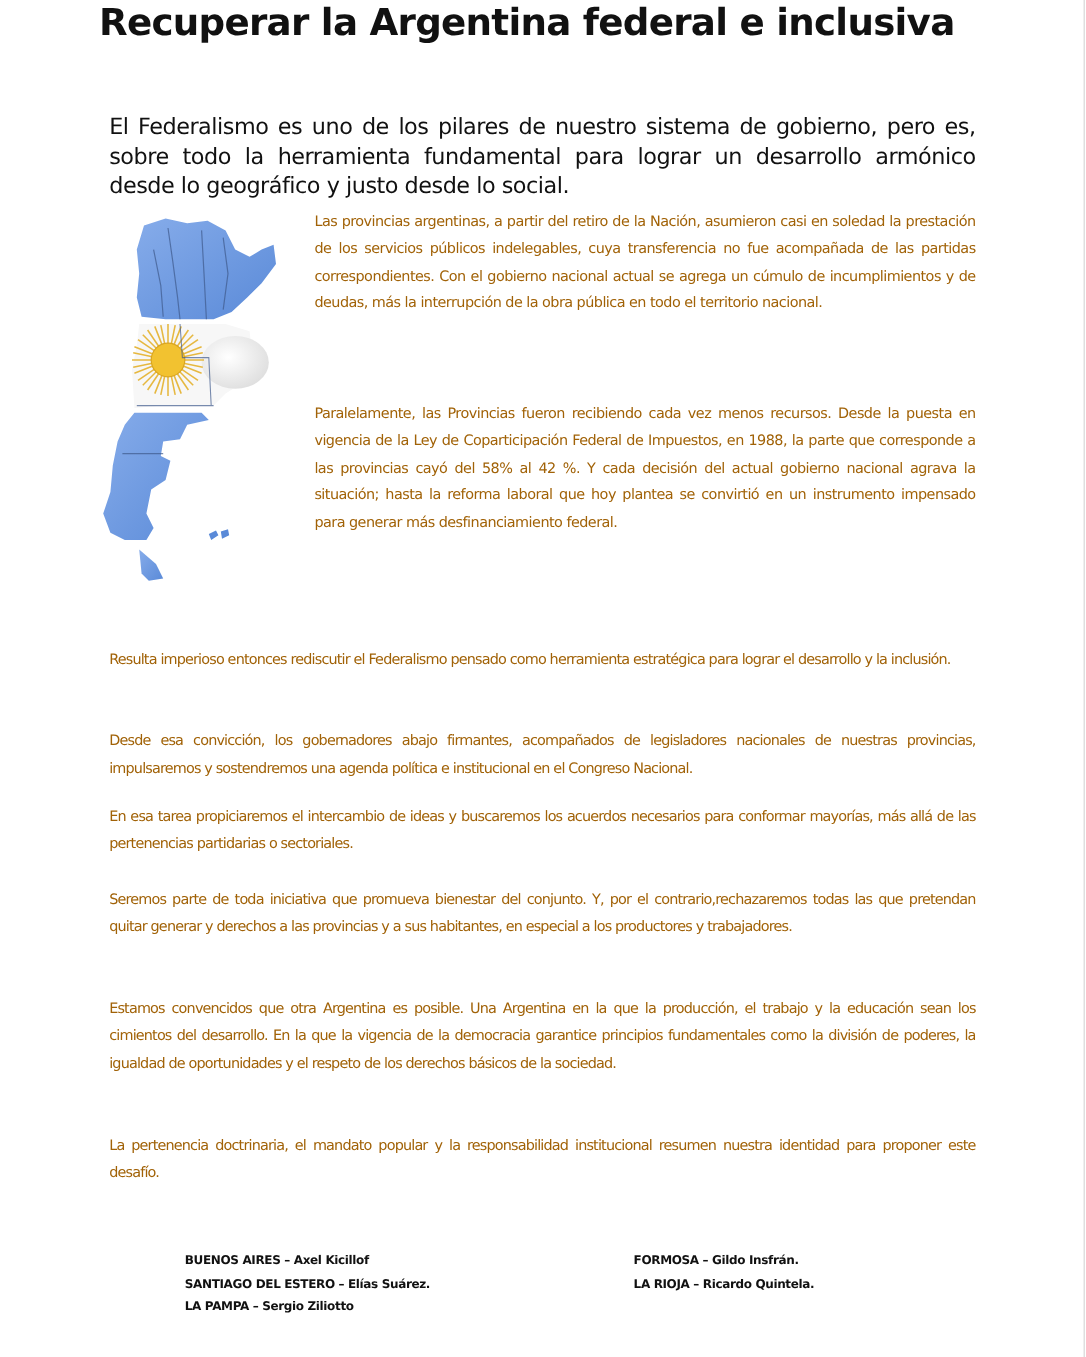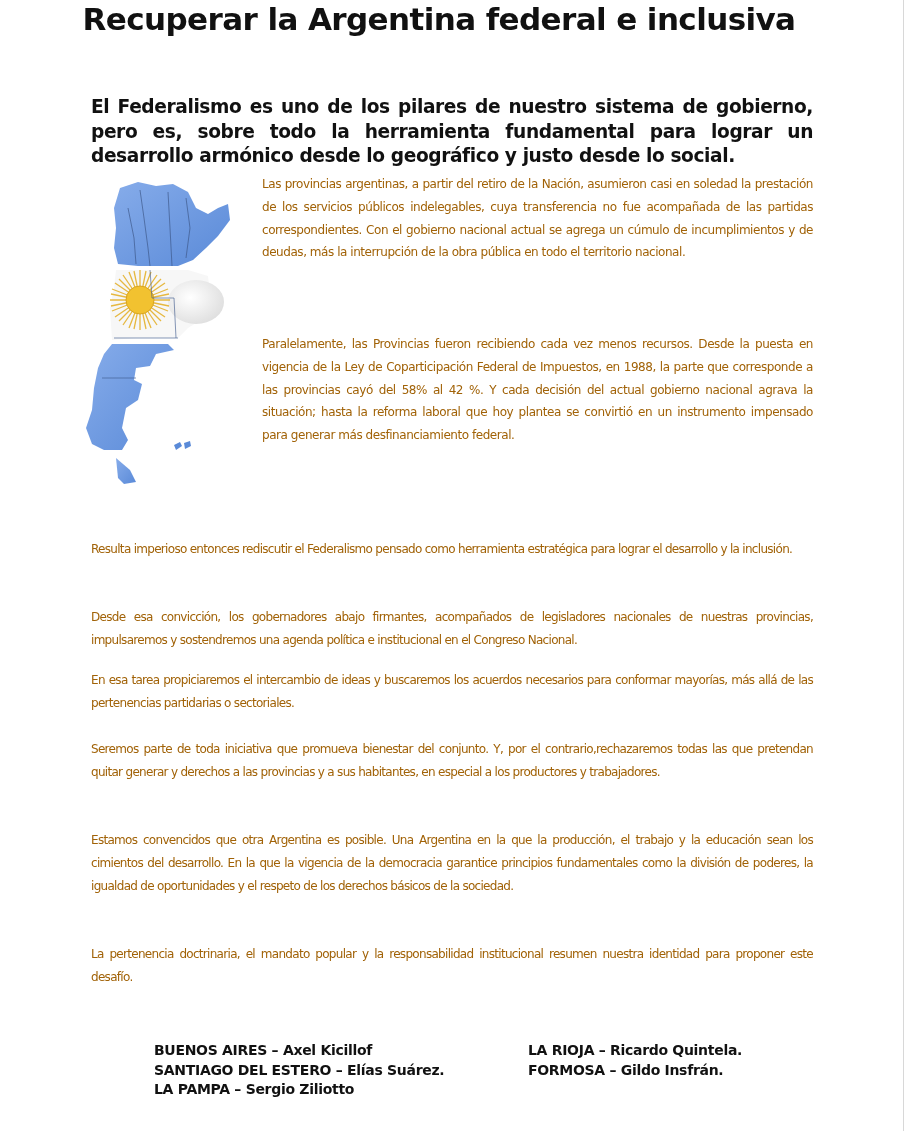--- a/index.html
+++ b/index.html
@@ -8,32 +8,32 @@
     font-family: "Liberation Sans", "DejaVu Sans", sans-serif; color: #1a1a1a;
   }
   .edge-line { position: absolute; left: 903px; top: 0; width: 1px; height: 1131px; background: #d8d8d8; }
   .title {
     position: absolute; left: 0; top: 0; width: 878px; text-align: center;
     font-family: "DejaVu Sans", sans-serif; font-weight: bold; font-size: 31px;
     letter-spacing: -0.6px; line-height: 38px; color: #111; margin: 0;
   }
   .lead {
     position: absolute; left: 91px; top: 95px; width: 722px;
-    font-family: "DejaVu Sans", sans-serif; font-weight: bold; font-size: 18.6px;
+    font-family: "DejaVu Sans", sans-serif; font-weight: normal; font-size: 18.6px;
     line-height: 24.5px; text-align: justify; color: #111; margin: 0; letter-spacing: -0.4px;
   }
   .p {
     position: absolute; margin: 0; font-family: "DejaVu Sans", sans-serif;
     font-size: 12px; line-height: 22.8px; text-align: justify; color: #a16207; letter-spacing: -0.45px;
   }
   .p.narrow { left: 262px; width: 551px; }
   .p.wide { left: 91px; width: 722px; letter-spacing: -0.7px; }
   .map { position: absolute; left: 78px; top: 178px; width: 165px; height: 315px; }
   .sig-col { position: absolute; top: 1041px; font-family: "DejaVu Sans", sans-serif; font-weight: bold;
-    font-size: 14px; line-height: 19.5px; color: #111; letter-spacing: -0.3px; }
+    font-size: 10px; line-height: 19.5px; color: #111; letter-spacing: -0.3px; }
   .sig-col.left { left: 154px; }
   .sig-col.right { left: 528px; }
   .sig { white-space: nowrap; }
 </style>
 </head>
 <body>
 
 <div class="edge-line"></div>
 
 <h1 class="title">Recuperar la Argentina federal e inclusiva</h1>
@@ -100,15 +100,15 @@
 <p class="p wide" style="top:738px;">Seremos parte de toda iniciativa que promueva bienestar del conjunto. Y, por el contrario,rechazaremos todas las que pretendan quitar generar y derechos a las provincias y a sus habitantes, en especial a los productores y trabajadores.</p>
 <p class="p wide" style="top:829px;">Estamos convencidos que otra Argentina es posible. Una Argentina en la que la producción, el trabajo y la educación sean los cimientos del desarrollo. En la que la vigencia de la democracia garantice principios fundamentales como la división de poderes, la igualdad de oportunidades y el respeto de los derechos básicos de la sociedad.</p>
 <p class="p wide" style="top:943px;">La pertenencia doctrinaria, el mandato popular y la responsabilidad institucional resumen nuestra identidad para proponer este desafío.</p>
 
 <div class="sig-col left">
   <div class="sig">BUENOS AIRES – Axel Kicillof</div>
   <div class="sig">SANTIAGO DEL ESTERO – Elías Suárez.</div>
   <div class="sig">LA PAMPA – Sergio Ziliotto</div>
 </div>
 <div class="sig-col right">
+  <div class="sig">FORMOSA – Gildo Insfrán.</div>
   <div class="sig">LA RIOJA – Ricardo Quintela.</div>
-  <div class="sig">FORMOSA – Gildo Insfrán.</div>
 </div>
 
 </body></html>

